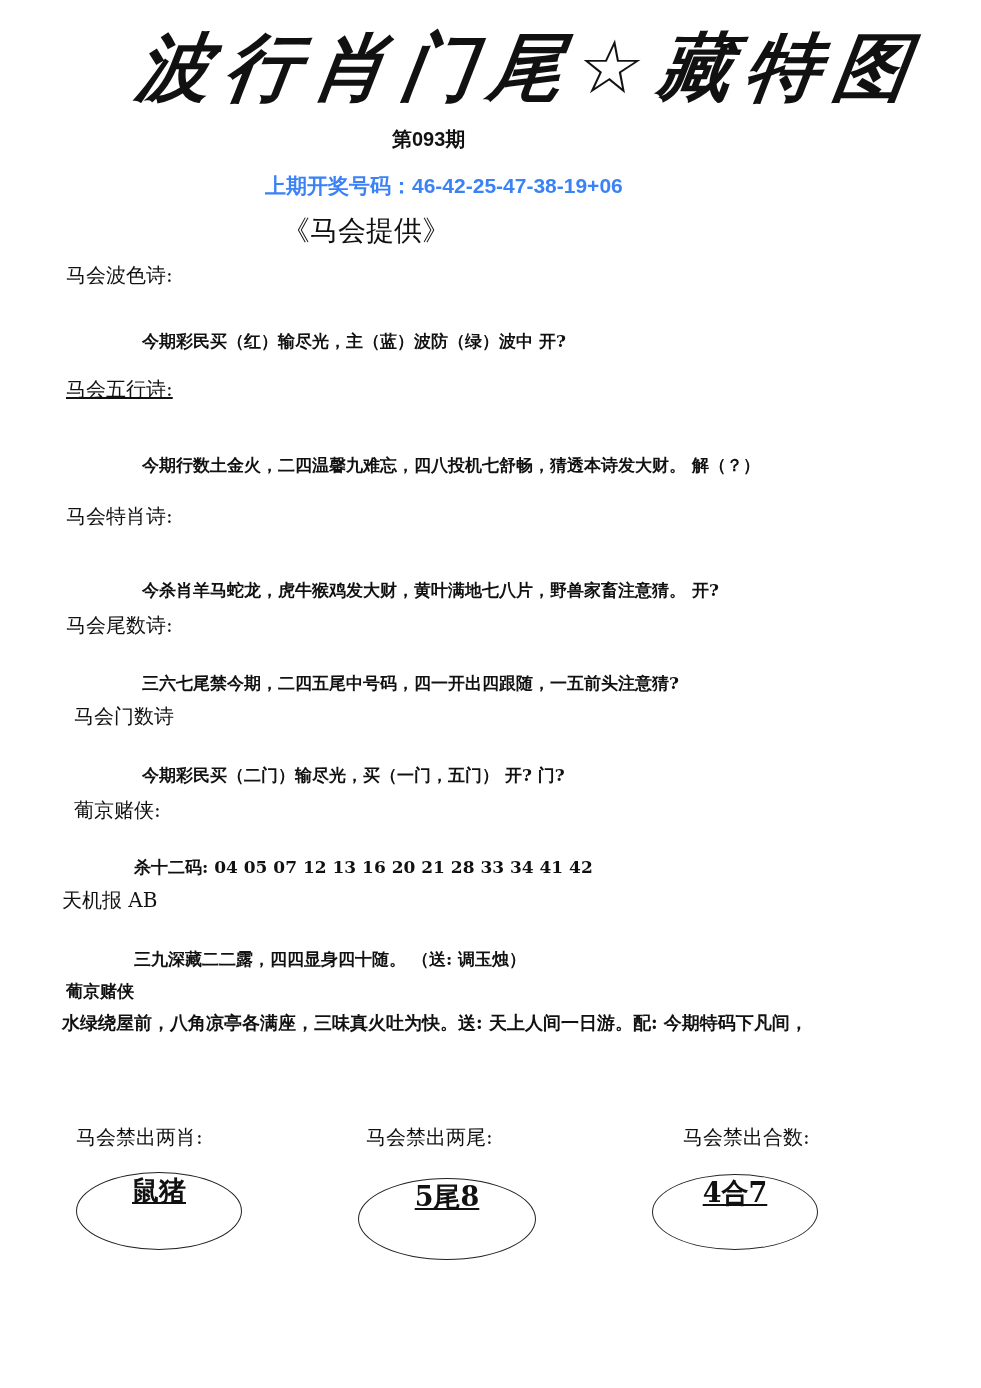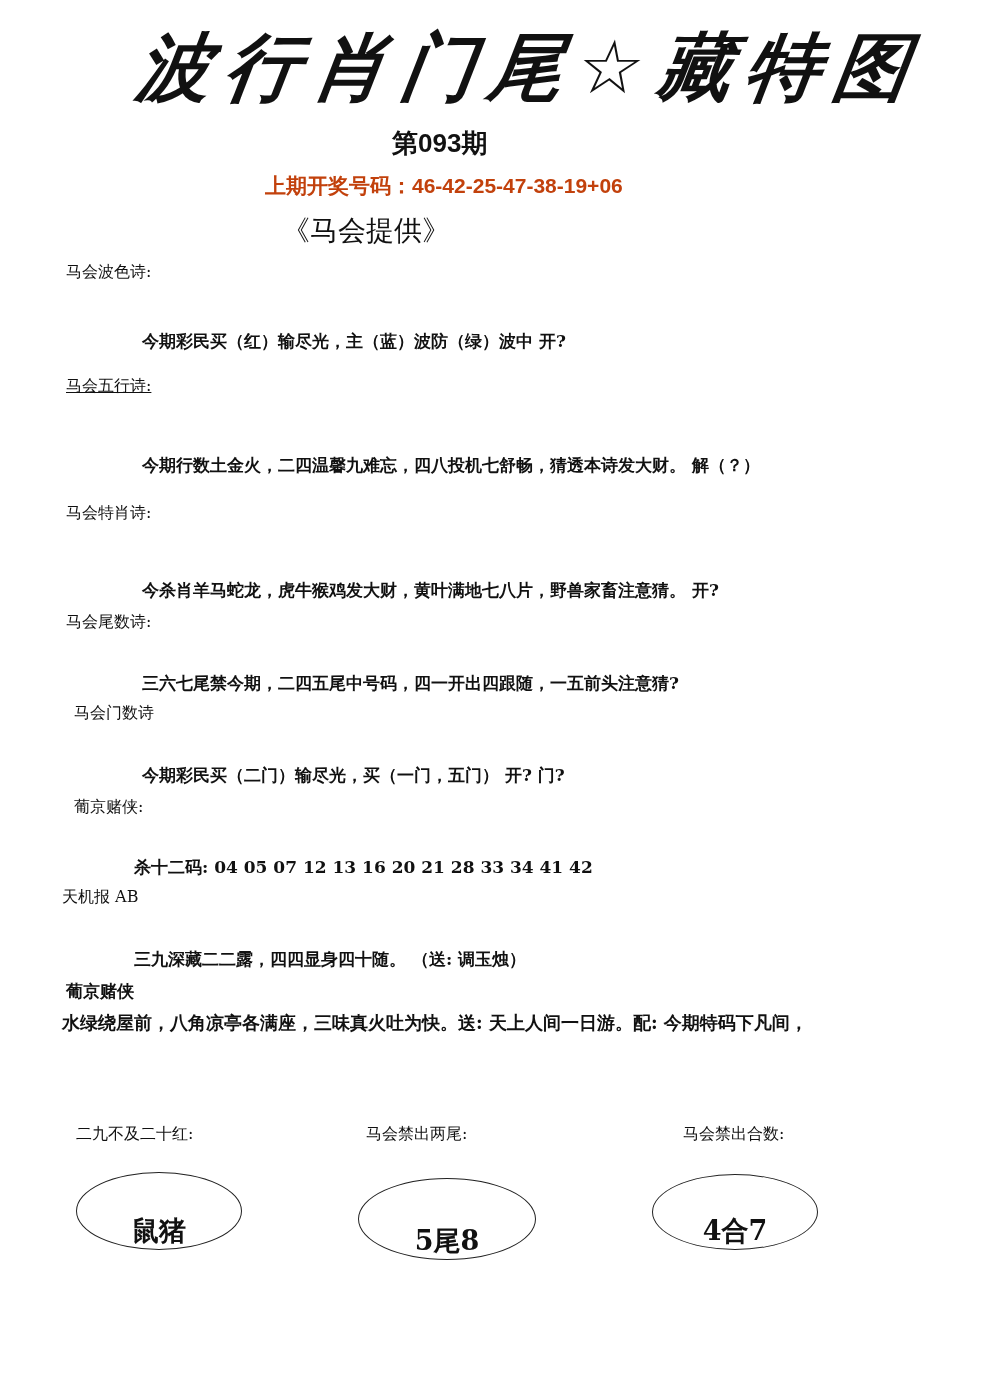--- a/index.html
+++ b/index.html
@@ -2,27 +2,27 @@
 <html><head>
   <meta charset="utf-8">
   <style>
     html, body { margin: 0; padding: 0; background: #ffffff; }
     body { width: 981px; height: 1388px; position: relative; overflow: hidden;
            font-family: "DejaVu Serif", "Liberation Serif", serif; color: #111; }
     .abs { position: absolute; white-space: nowrap; }
     .title { left: 138px; top: 22px; font-family: "DejaVu Sans", sans-serif; font-weight: bold;
              font-size: 74px; font-style: italic; letter-spacing: 14px; color: #111;
              transform: skewX(-8deg); line-height: 90px; }
-    .issue { left: 392px; top: 126px; font-family: "Liberation Sans", sans-serif; font-weight: bold; font-size: 26px; }
-    .lastdraw { left: 265px; top: 172px; font-family: "Liberation Sans", sans-serif; font-weight: bold; font-size: 21px; color: #c2410c; }
+    .issue { left: 392px; top: 126px; font-family: "Liberation Sans", sans-serif; font-weight: bold; font-size: 20px; }
+    .lastdraw { left: 265px; top: 172px; font-family: "Liberation Sans", sans-serif; font-weight: bold; font-size: 21px; color: #3b82f6; }
     .provider { left: 282px; top: 212px; font-family: "DejaVu Sans", sans-serif; font-size: 28px; }
-    .heading { font-family: "DejaVu Serif", serif; font-size: 16px; }
+    .heading { font-family: "DejaVu Serif", serif; font-size: 20px; }
     .body-line { font-family: "DejaVu Serif", serif; font-weight: bold; font-size: 17px; }
     .para { left: 62px; font-family: "DejaVu Serif", serif; font-weight: bold; font-size: 18px; line-height: 34px; white-space: normal; width: 870px; }
-    .oval { position: absolute; border: 1.5px solid #222; border-radius: 50%; display: flex; align-items: flex-end; justify-content: center; }
+    .oval { position: absolute; border: 1.5px solid #222; border-radius: 50%; display: flex; align-items: flex-start; justify-content: center; text-decoration: underline; }
     .oval span { font-family: "DejaVu Serif", serif; font-weight: bold; font-size: 27px; }
   </style>
 </head>
 <body>
 
 <div class="abs title">波行肖门尾☆藏特图</div>
 <div class="abs issue">第093期</div>
 <div class="abs lastdraw">上期开奖号码：46-42-25-47-38-19+06</div>
 <div class="abs provider">《马会提供》</div>
 
@@ -45,21 +45,21 @@
 <div class="abs body-line" style="left:134px; top:856px;">杀十二码: 04 05 07 12 13 16 20 21 28 33 34 41 42</div>
 
 <div class="abs heading" style="left:62px; top:887px;">天机报 AB</div>
 <div class="abs body-line" style="left:134px; top:948px;">三九深藏二二露，四四显身四十随。 （送: 调玉烛）</div>
 
 <div class="abs body-line" style="left:66px; top:980px;">葡京赌侠</div>
 <div class="abs para" style="top:1006px;">
   <div>水绿绕屋前，八角凉亭各满座，三味真火吐为快。送: 天上人间一日游。配: 今期特码下凡间，</div>
 </div>
 
-<div class="abs heading" style="left:76px; top:1124px;">二九不及二十红:</div>
+<div class="abs heading" style="left:76px; top:1124px;">马会禁出两肖:</div>
 <div class="abs heading" style="left:366px; top:1124px;">马会禁出两尾:</div>
 <div class="abs heading" style="left:668px; top:1124px;margin-left:15px;">马会禁出合数:</div>
 
 <div class="oval" style="left:76px; top:1172px; width:164px; height:76px;">
   <span>鼠猪</span>
 </div>
 <div class="oval" style="left:358px; top:1178px; width:176px; height:80px;">
   <span>5尾8</span>
 </div>
 <div class="oval" style="left:652px; top:1174px; width:164px; height:74px;">

